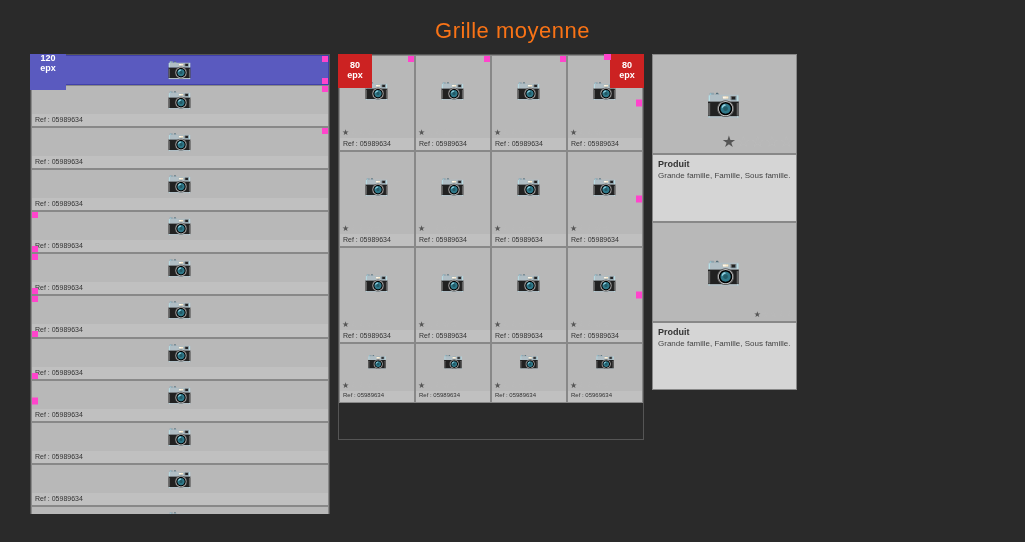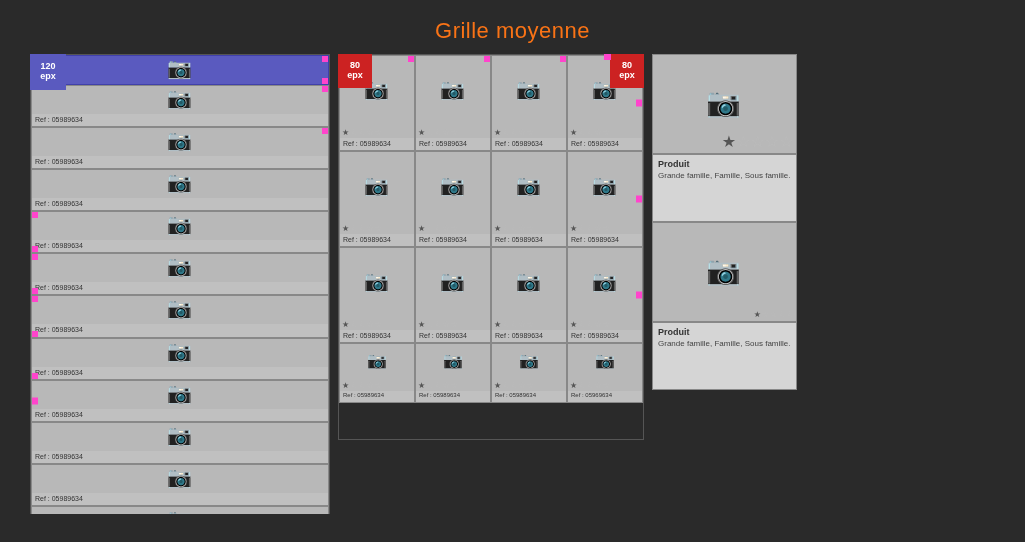--- a/index.html
+++ b/index.html
@@ -33,21 +33,21 @@
     .size-badge {
       position: absolute;
       top: 0;
       left: 0;
       z-index: 10;
       width: 36px;
       height: 36px;
       display: flex;
       flex-direction: column;
       align-items: center;
-      justify-content: center;
+      justify-content: flex-start;
       font-size: 9px;
       font-weight: bold;
       line-height: 1.1;
     }
     .size-badge.blue { background: #5a5abf; }
 
     .grid-inner {
       display: grid;
       gap: 0;
       border: 1px solid #555;

